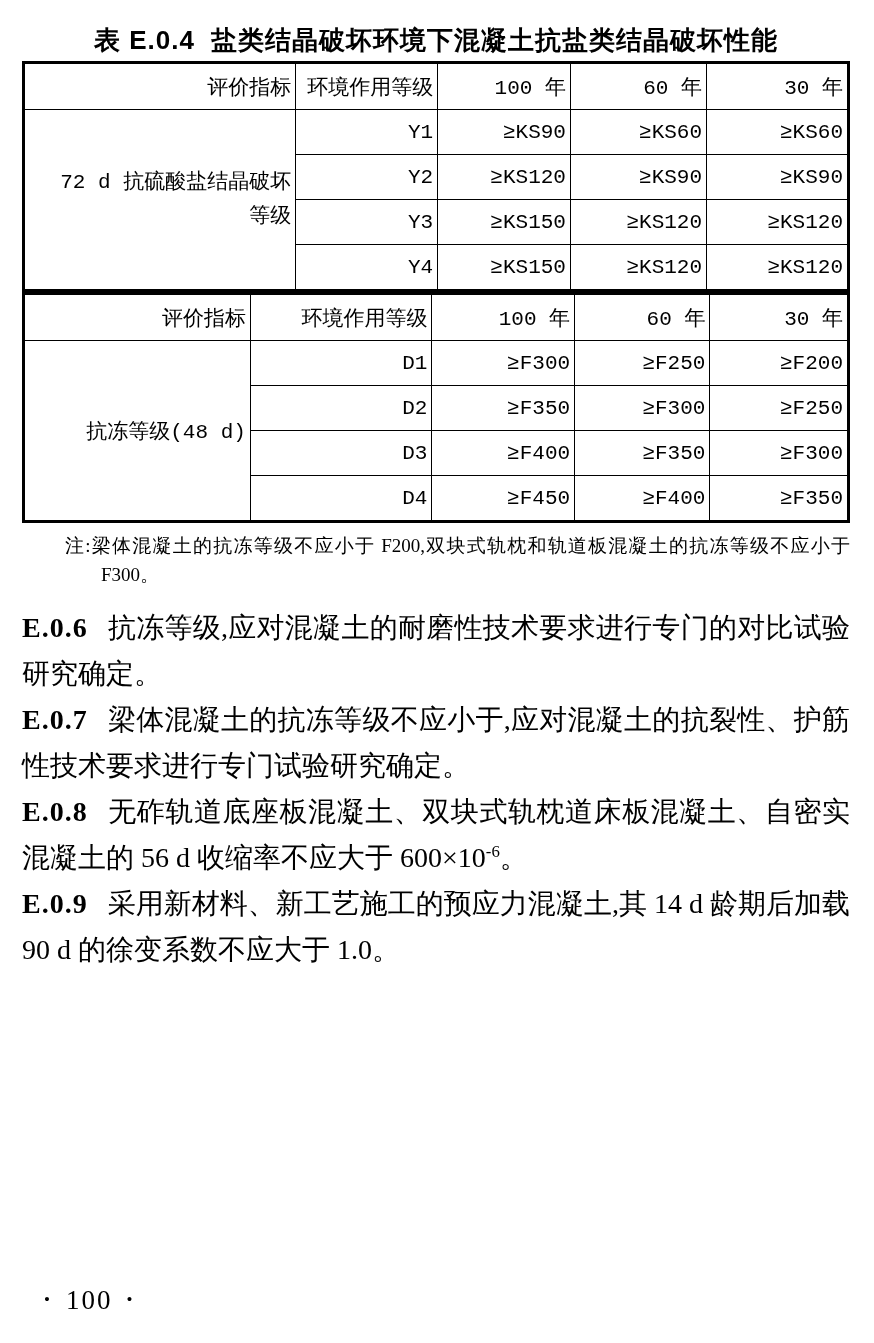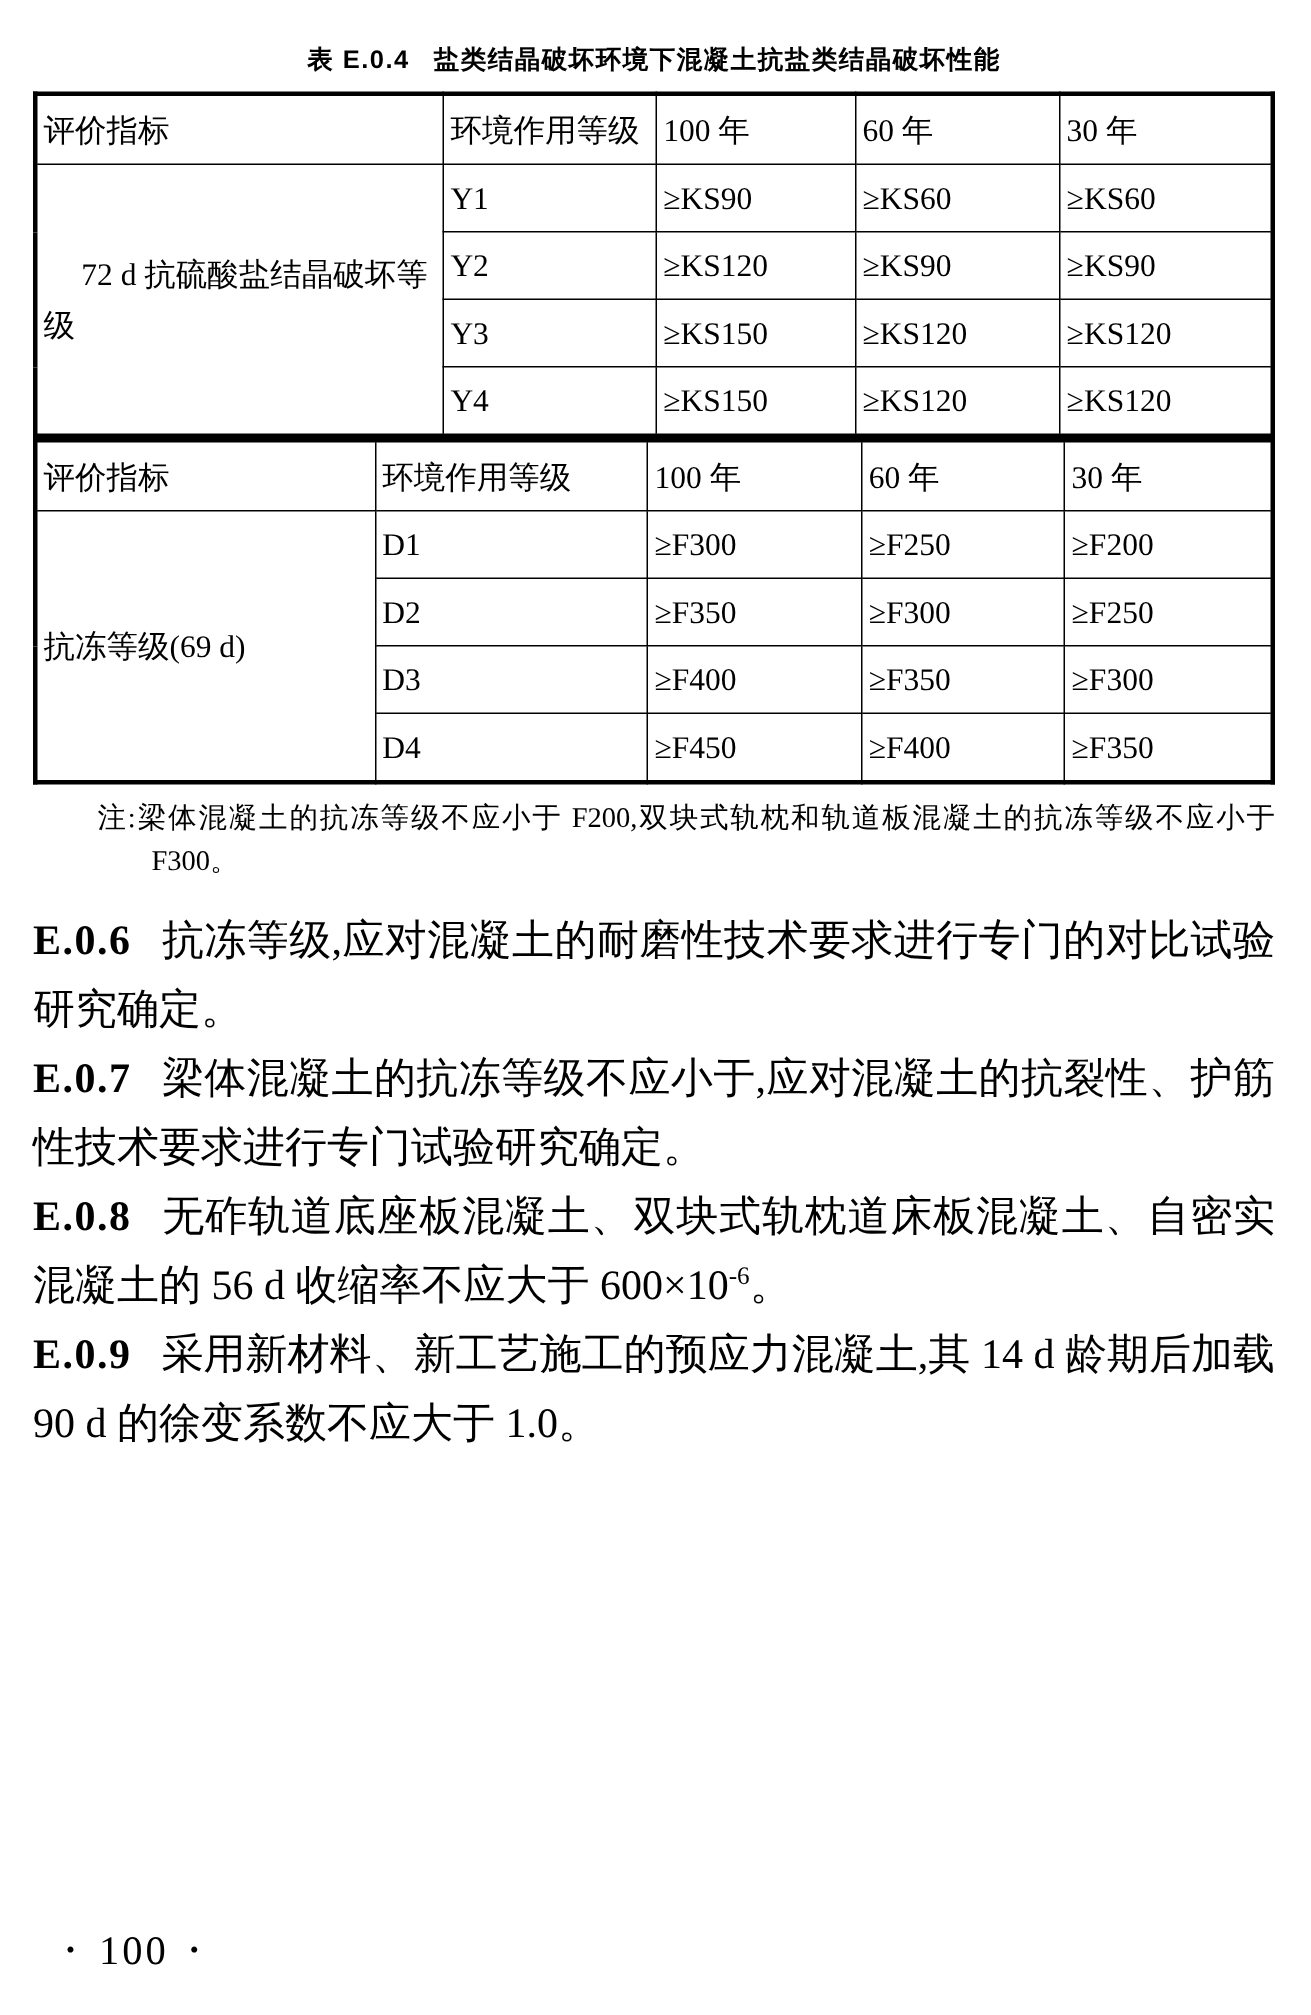--- a/index.html
+++ b/index.html
@@ -20,44 +20,45 @@
     width: 874px;
     height: 1343px;
     padding: 24px 24px 0 22px;
     position: relative;
   }
 
   
   .tbl-title {
     font-family: "Liberation Sans", "DejaVu Sans", sans-serif;
     font-weight: bold;
-    font-size: 17px;
+    font-size: 26px;
     line-height: 32px;
     text-align: center;
     margin: 0 0 5px 0;
     letter-spacing: 1px;
   }
   .tbl-title .tl-label { margin-right: 16px; }
 
   
   table.spec {
     width: 100%;
     border-collapse: collapse;
     table-layout: fixed;
     border: 3px solid #000;
     margin: 0;
   }
   table.spec td {
     border: 1px solid #000;
-    text-align: left;
+    text-align: right;
     vertical-align: middle;
     font-size: 21px;
     padding: 0 4px;
     height: 44px;
     overflow: hidden;
+    font-family: Liberation Mono, monospace;
   }
   table.spec tr.hdr td { height: 45px; }
   td.group-cell-left {
     text-align: left;
     text-indent: 1.2em;
     padding: 0 8px 0 6px;
     line-height: 34px;
   }
   td.group-cell-center { text-align: center; }
 
@@ -172,21 +173,21 @@
     </colgroup>
     <tbody>
       <tr class="hdr">
         <td>评价指标</td>
         <td>环境作用等级</td>
         <td>100 年</td>
         <td>60 年</td>
         <td>30 年</td>
       </tr>
       <tr>
-        <td rowspan="4" class="group-cell-center">抗冻等级(69 d)</td>
+        <td rowspan="4" class="group-cell-center">抗冻等级(48 d)</td>
         <td>D1</td>
         <td>≥F300</td>
         <td>≥F250</td>
         <td>≥F200</td>
       </tr>
       <tr>
         <td>D2</td>
         <td>≥F350</td>
         <td>≥F300</td>
         <td>≥F250</td>

